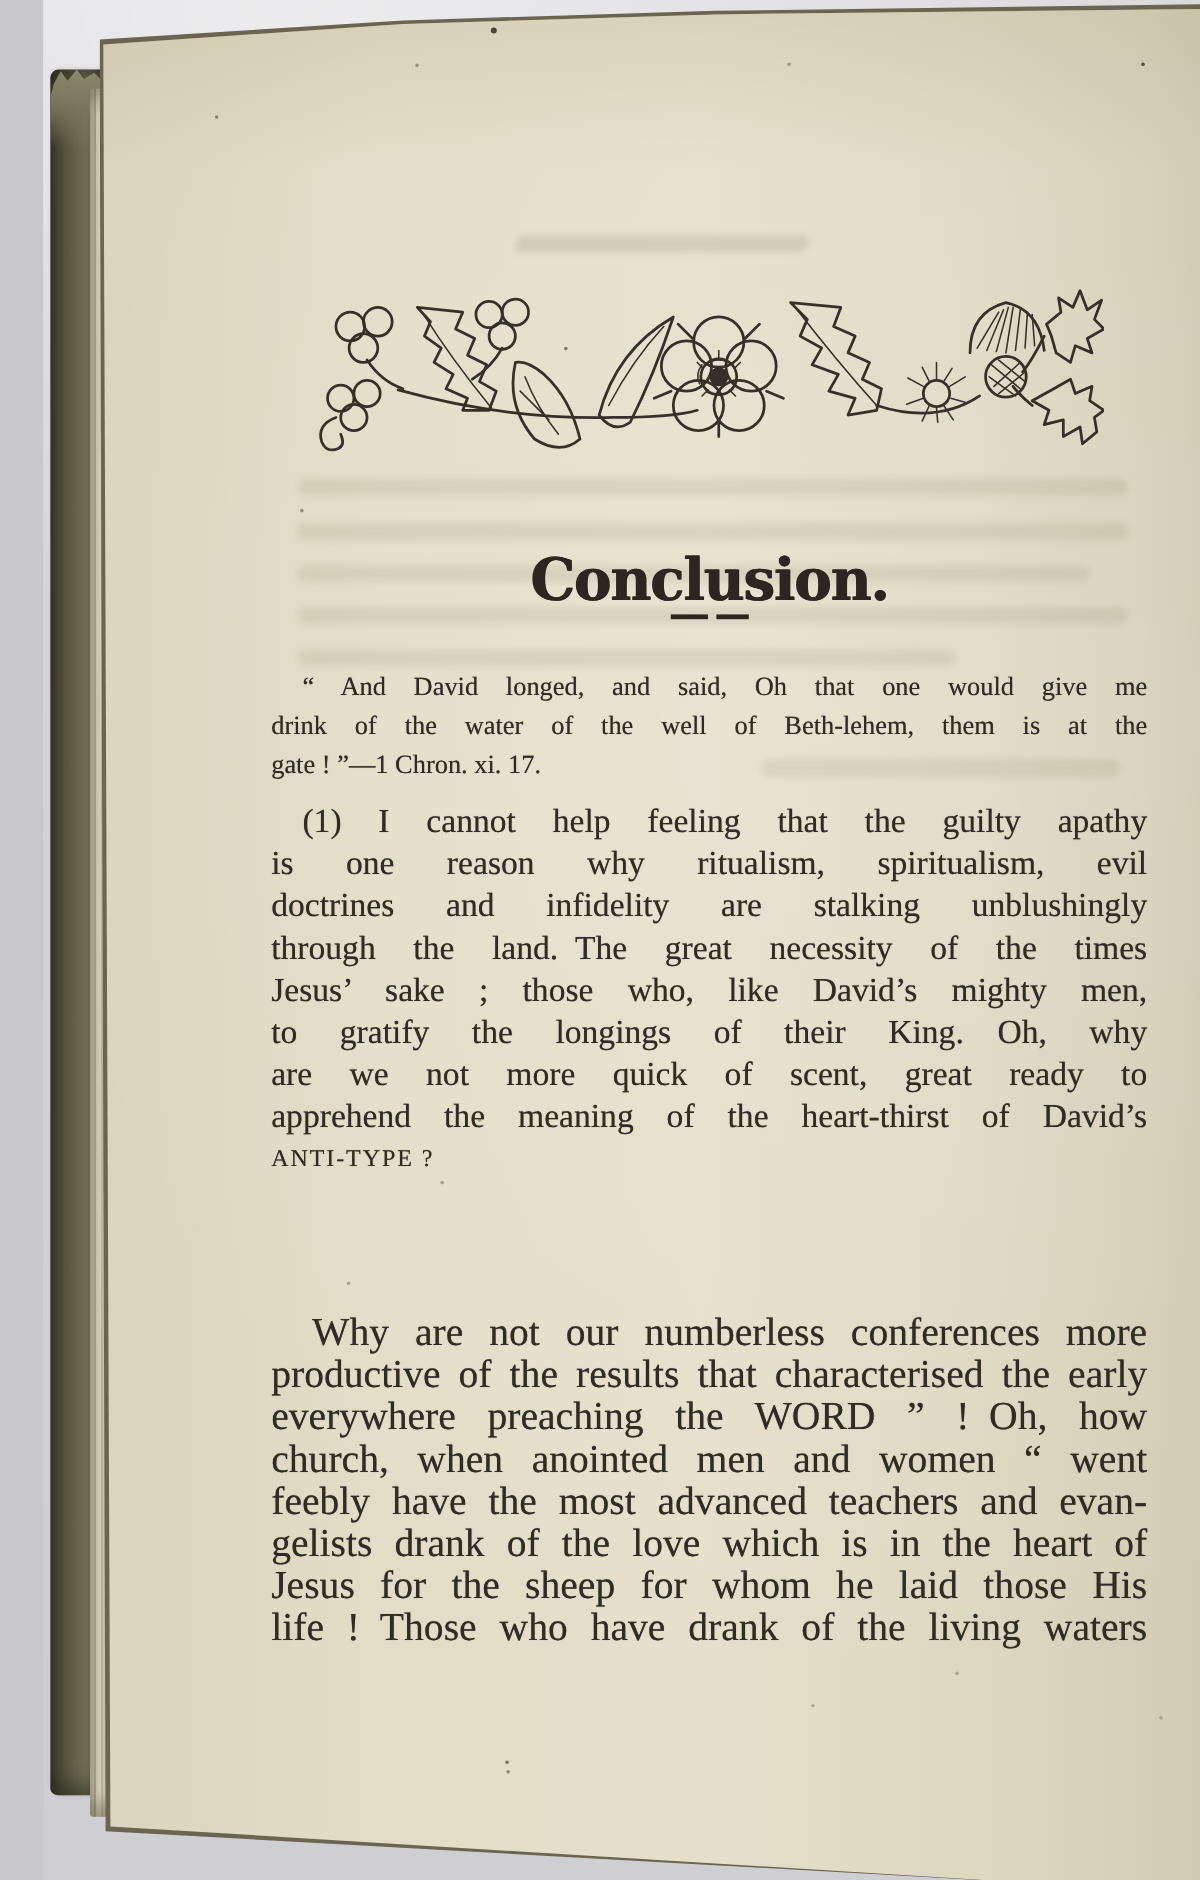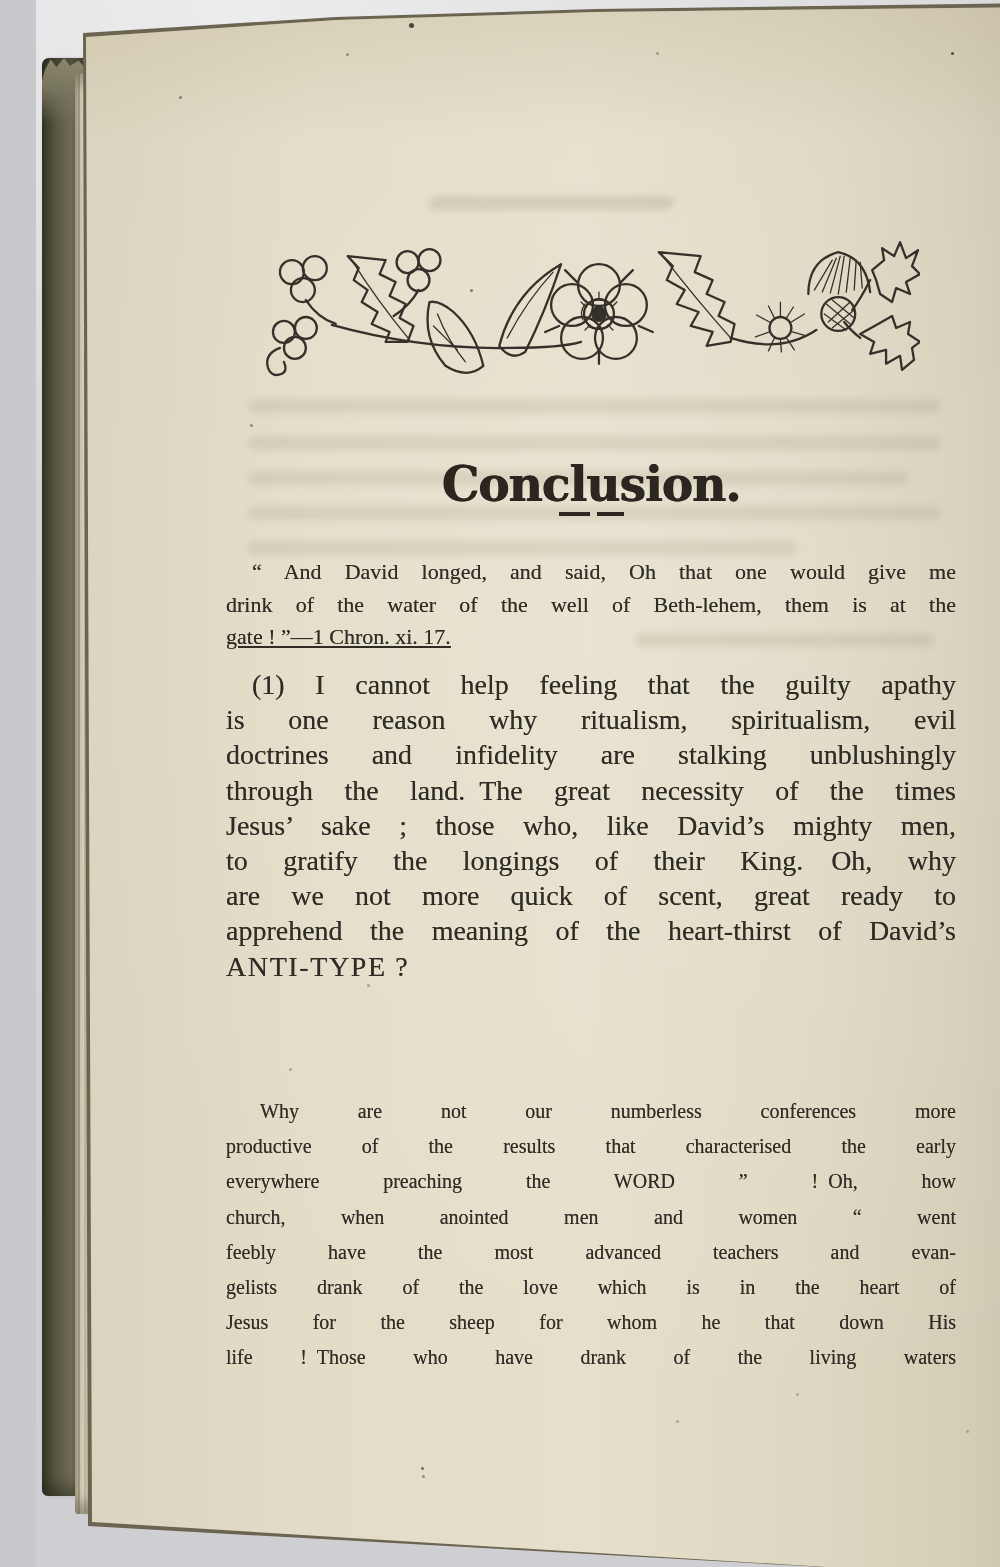--- a/index.html
+++ b/index.html
@@ -71,25 +71,25 @@
   .rule{position:absolute;left:190px;width:730px;top:512px;display:flex;justify-content:center;gap:7px;}
   .rule span{display:block;height:4px;background:#2b2620;}
   .rule span:first-child{width:31px;}
   .rule span:last-child{width:27px;}
   
   .textblock{position:absolute;left:190px;width:730px;color:#2f2b25;
     text-shadow:0 0 .6px rgba(47,43,37,.65);}
   .textblock .line{text-align:justify;text-align-last:justify;white-space:pre-wrap;}
   .quote{top:556px;font-size:22px;line-height:32.5px;}
   .quote .line:first-child{text-indent:26px;}
-  .quote .line:last-child{text-align-last:left;text-decoration:underline;}
+  .quote .line:last-child{text-align-last:left;}
   .para1{top:667px;font-size:28px;line-height:35.2px;}
   .para1 .line:first-child{text-indent:26px;}
-  .para1 .line:last-child{text-align-last:left;font-size:28px;letter-spacing:1.6px;line-height:35.2px;}
-  .para2{top:1094px;font-size:20px;line-height:35.2px;}
+  .para1 .line:last-child{text-align-last:left;font-size:20px;letter-spacing:1.6px;line-height:35.2px;}
+  .para2{top:1094px;font-size:33px;line-height:35.2px;}
   .para2 .line:first-child{text-indent:34px;}
   
   .specks{position:absolute;left:0;top:0;width:3px;height:3px;border-radius:50%;background:transparent;
     box-shadow:
       143px 96px 0 0 rgba(72,63,46,.55),
       915px 52px 0 0 rgba(55,48,36,.8),
       976px 278px 0 0 rgba(55,48,36,.8),
       310px 53px 0 0 rgba(90,80,58,.5),
       620px 52px 0 0 rgba(90,80,58,.45),
       374px 24px 0 1px rgba(50,44,34,.85),
@@ -202,19 +202,19 @@
         <div class="line">ANTI-TYPE ?</div>
       </div>
 
     <div class="textblock para2">
         <div class="line">Why are not our numberless conferences more</div>
         <div class="line">productive of the results that characterised the early</div>
         <div class="line">everywhere preaching the WORD ” ! Oh, how</div>
         <div class="line">church, when anointed men and women “ went</div>
         <div class="line">feebly have the most advanced teachers and evan-</div>
         <div class="line">gelists drank of the love which is in the heart of</div>
-        <div class="line">Jesus for the sheep for whom he that down His</div>
+        <div class="line">Jesus for the sheep for whom he laid those His</div>
         <div class="line">life ! Those who have drank of the living waters</div>
       </div>
 
     <div class="specks"></div>
   </div>
 </div>
 
 </body></html>

